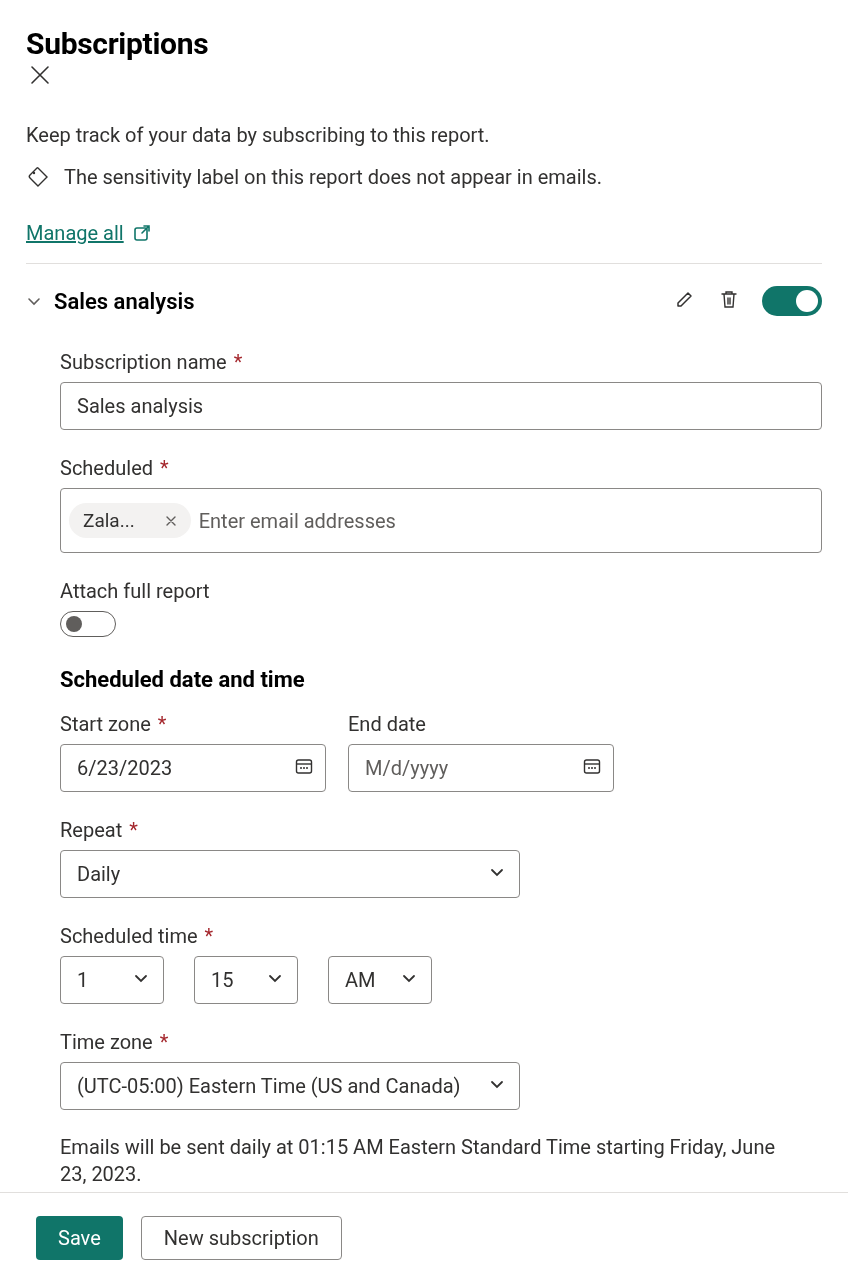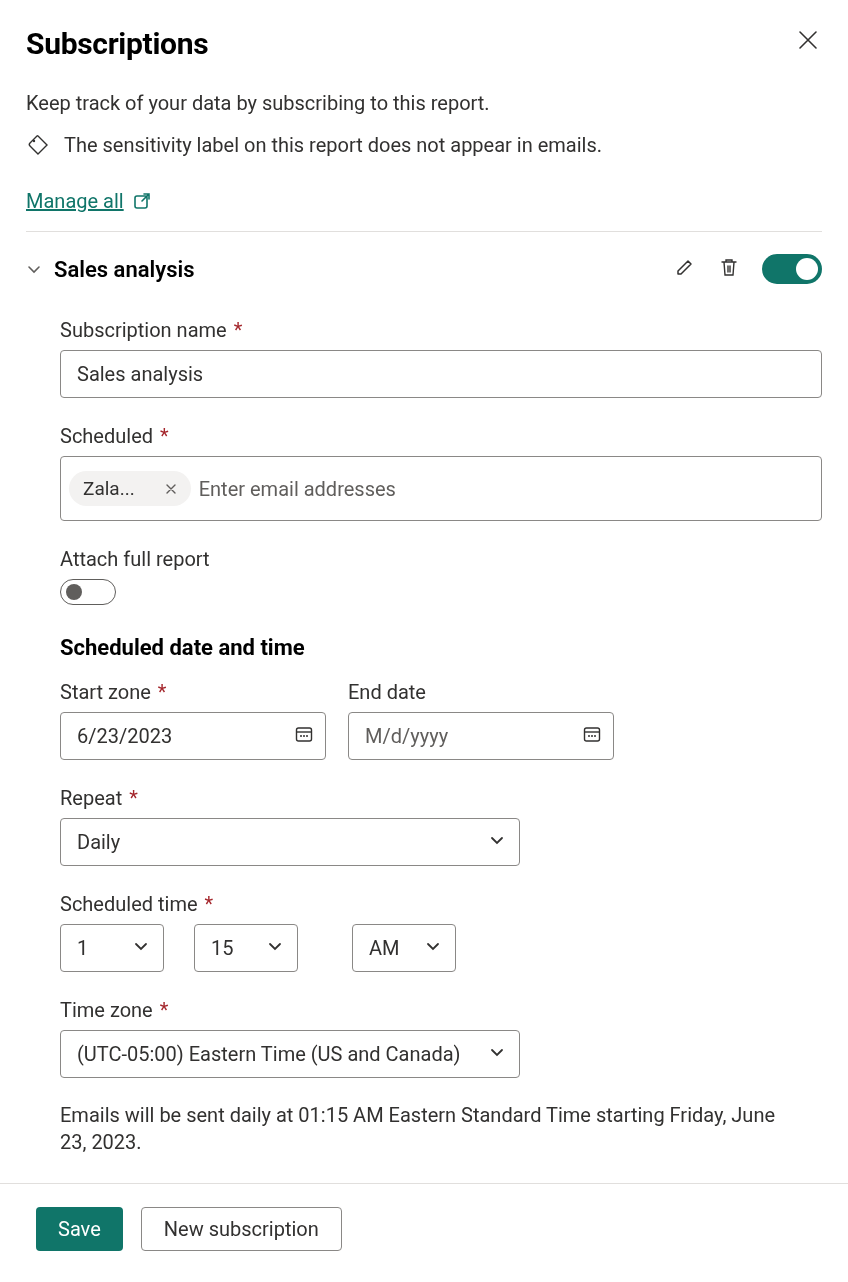--- a/index.html
+++ b/index.html
@@ -14,20 +14,21 @@
   }
   .pane {
     padding: 26px;
     height: calc(100% - 90px);
     overflow: hidden;
   }
   .header-row {
     display: flex;
     align-items: flex-start;
     justify-content: space-between;
+    flex-direction: column;
   }
   .page-title {
     font-size: 30px;
     font-weight: 700;
     color: #000;
     letter-spacing: -0.3px;
   }
   .close-btn {
     cursor: pointer;
     padding: 4px;
@@ -199,41 +200,41 @@
     position: absolute;
     right: 14px; top: 50%;
     transform: translateY(-50%);
     color: #323130;
     pointer-events: none;
   }
   .repeat-select { width: 460px; }
   .time-row { display: flex; gap: 30px; }
   .hour-select { width: 104px; }
   .minute-select { width: 104px; }
-  .ampm-select { width: 104px; margin-left: 24px; }
+  .ampm-select { width: 104px; }
   .tz-select { width: 460px; }
   .summary-text {
     font-size: 20px;
     color: #323130;
     margin-top: 24px;
     line-height: 1.35;
     max-width: 740px;
   }
   .more-opts {
     display: flex;
     align-items: center;
     gap: 14px;
     margin-top: 30px;
     font-size: 20px;
     font-weight: 600;
     cursor: pointer;
   }
   .footer {
     position: absolute;
-    bottom: 9px; left: 0; right: 0;
+    bottom: 0; left: 0; right: 0;
     height: 90px;
     border-top: 1px solid #e1dfdd;
     display: flex;
     align-items: center;
     padding: 0 36px;
     gap: 18px;
     background: #fff;
   }
   .btn {
     height: 44px;

